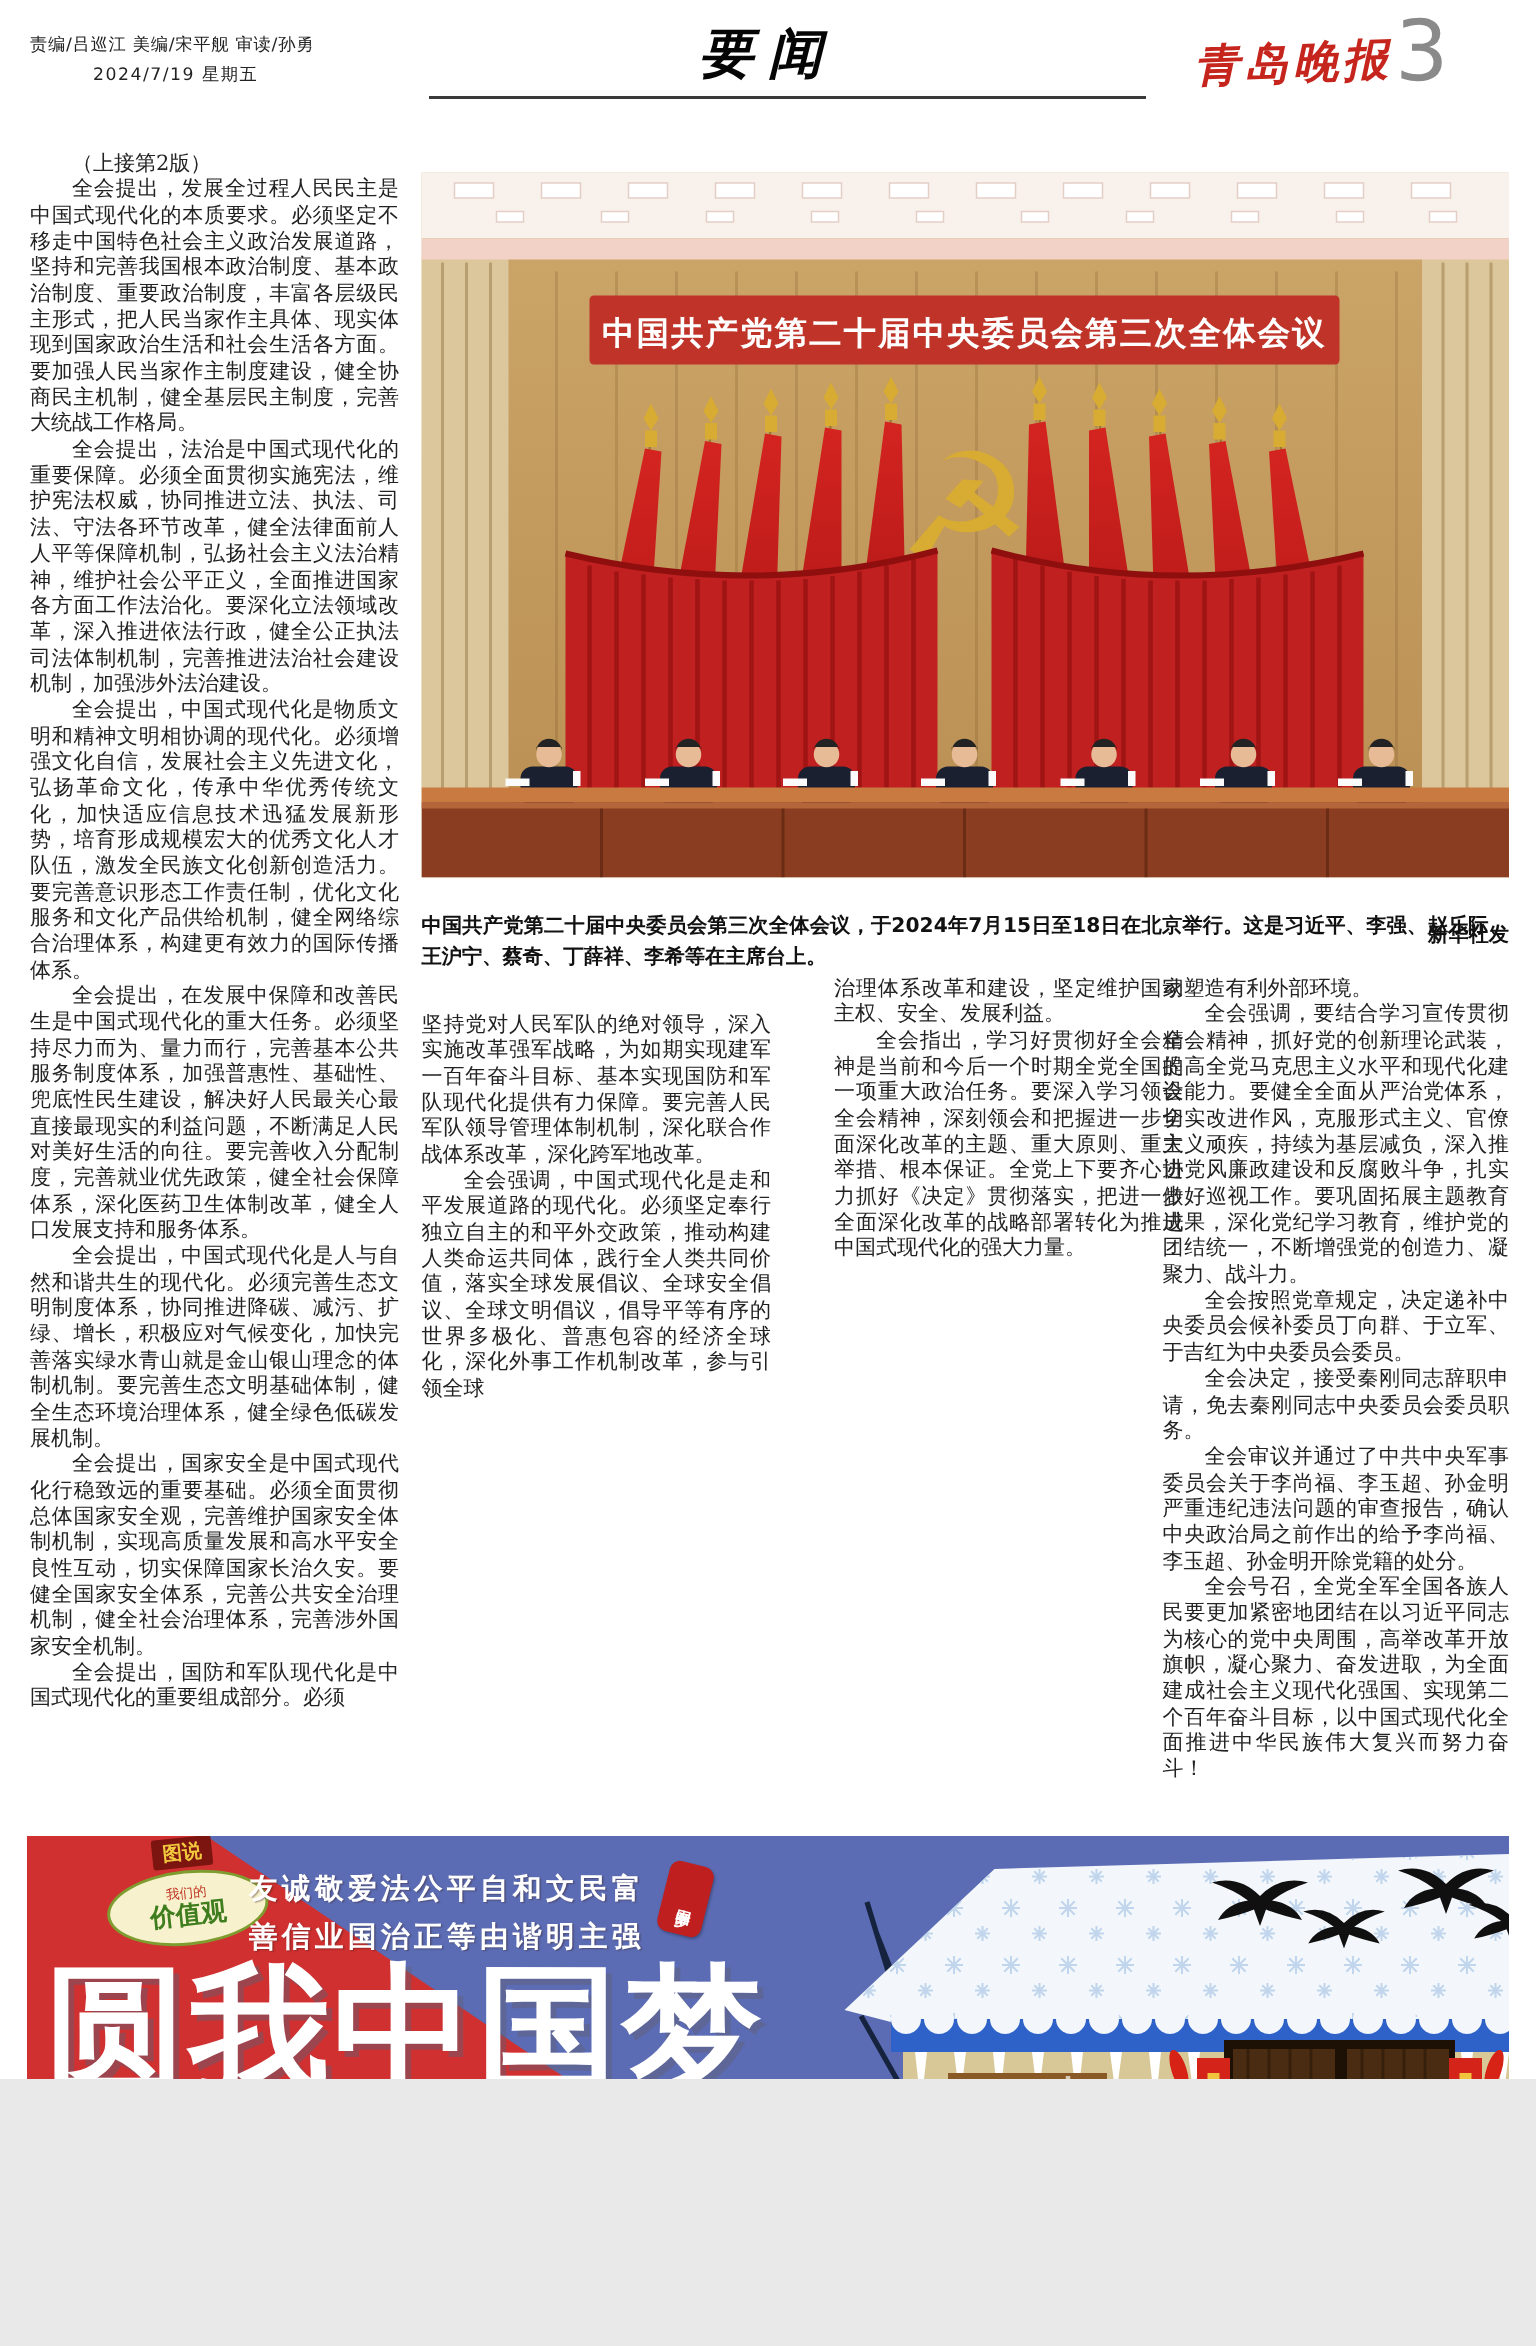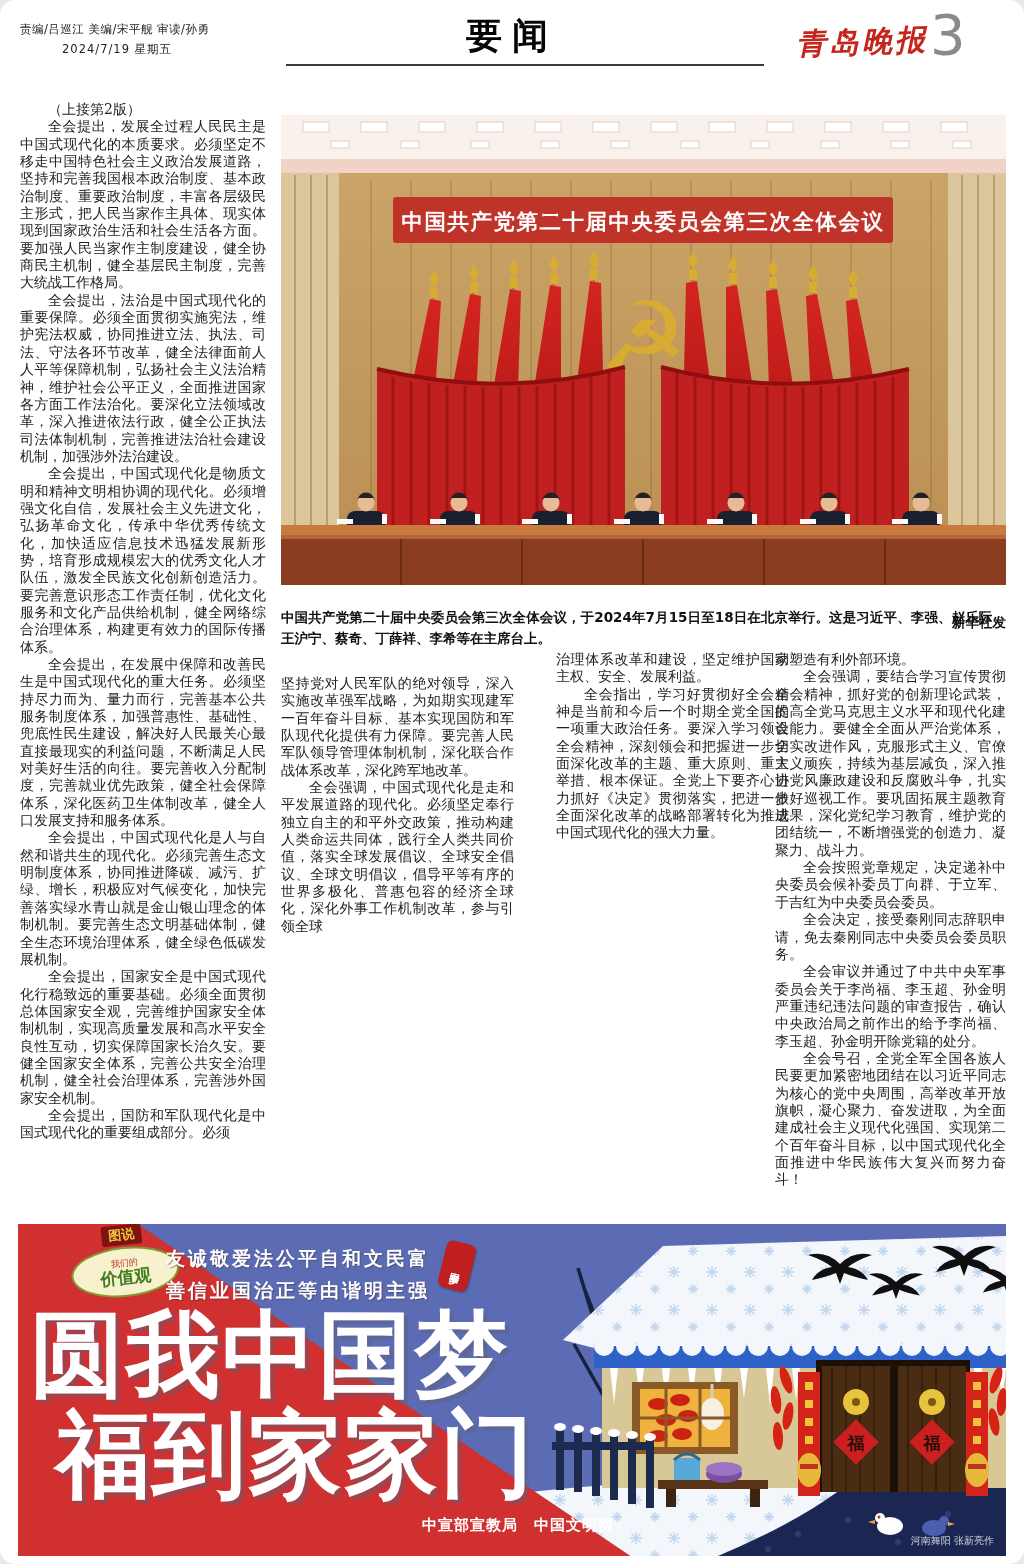--- a/index.html
+++ b/index.html
@@ -1,25 +1,25 @@
 <!DOCTYPE html>
 <html><head>
 <meta charset="utf-8">
 <style>
   html,body{margin:0;padding:0;background:#e9e9e9;}
-  .page{position:relative;width:1024px;height:1564px;background:#ffffff;margin:0 auto;overflow:hidden;
-        font-family:"DejaVu Serif","Liberation Serif",serif;color:#1a1a1a;border-radius:15px;}
+  .page{position:relative;width:1024px;height:1386px;background:#ffffff;margin:0 auto;overflow:hidden;
+        font-family:"DejaVu Serif","Liberation Serif",serif;color:#1a1a1a;}
   
   .hdr-editors{position:absolute;left:20px;top:22px;font-size:11.5px;color:#222;
                font-family:"DejaVu Sans","Liberation Sans",sans-serif;letter-spacing:.5px;}
   .hdr-date{position:absolute;left:62px;top:42px;font-size:11.5px;color:#222;
             font-family:"DejaVu Sans","Liberation Sans",sans-serif;letter-spacing:1px;}
   .hdr-section{position:absolute;left:0;top:12px;width:1024px;text-align:center;
                font-size:36px;font-weight:bold;letter-spacing:10px;color:#050505;
-               font-family:"DejaVu Sans","Liberation Sans",sans-serif;}
+               font-family:"DejaVu Sans","Liberation Sans",sans-serif;font-style:italic;}
   .hdr-rule{position:absolute;left:286px;top:64px;width:478px;height:2px;background:#3a3a3a;}
   .hdr-masthead{position:absolute;left:796px;top:22px;font-size:30px;font-weight:bold;font-style:italic;
                 color:#c5251c;letter-spacing:3px;transform:rotate(-2deg);
                 font-family:"DejaVu Serif","Liberation Serif",serif;}
   .hdr-pageno{position:absolute;left:930px;top:2px;font-size:56px;color:#8a8a8a;
               font-family:"DejaVu Sans","Liberation Sans",sans-serif;}
   
   .col{position:absolute;text-align:justify;font-size:14px;line-height:17.35px;color:#222;overflow:hidden;}
   .col p{margin:0;text-indent:2em;}
   .col p.cont{text-indent:0;}

